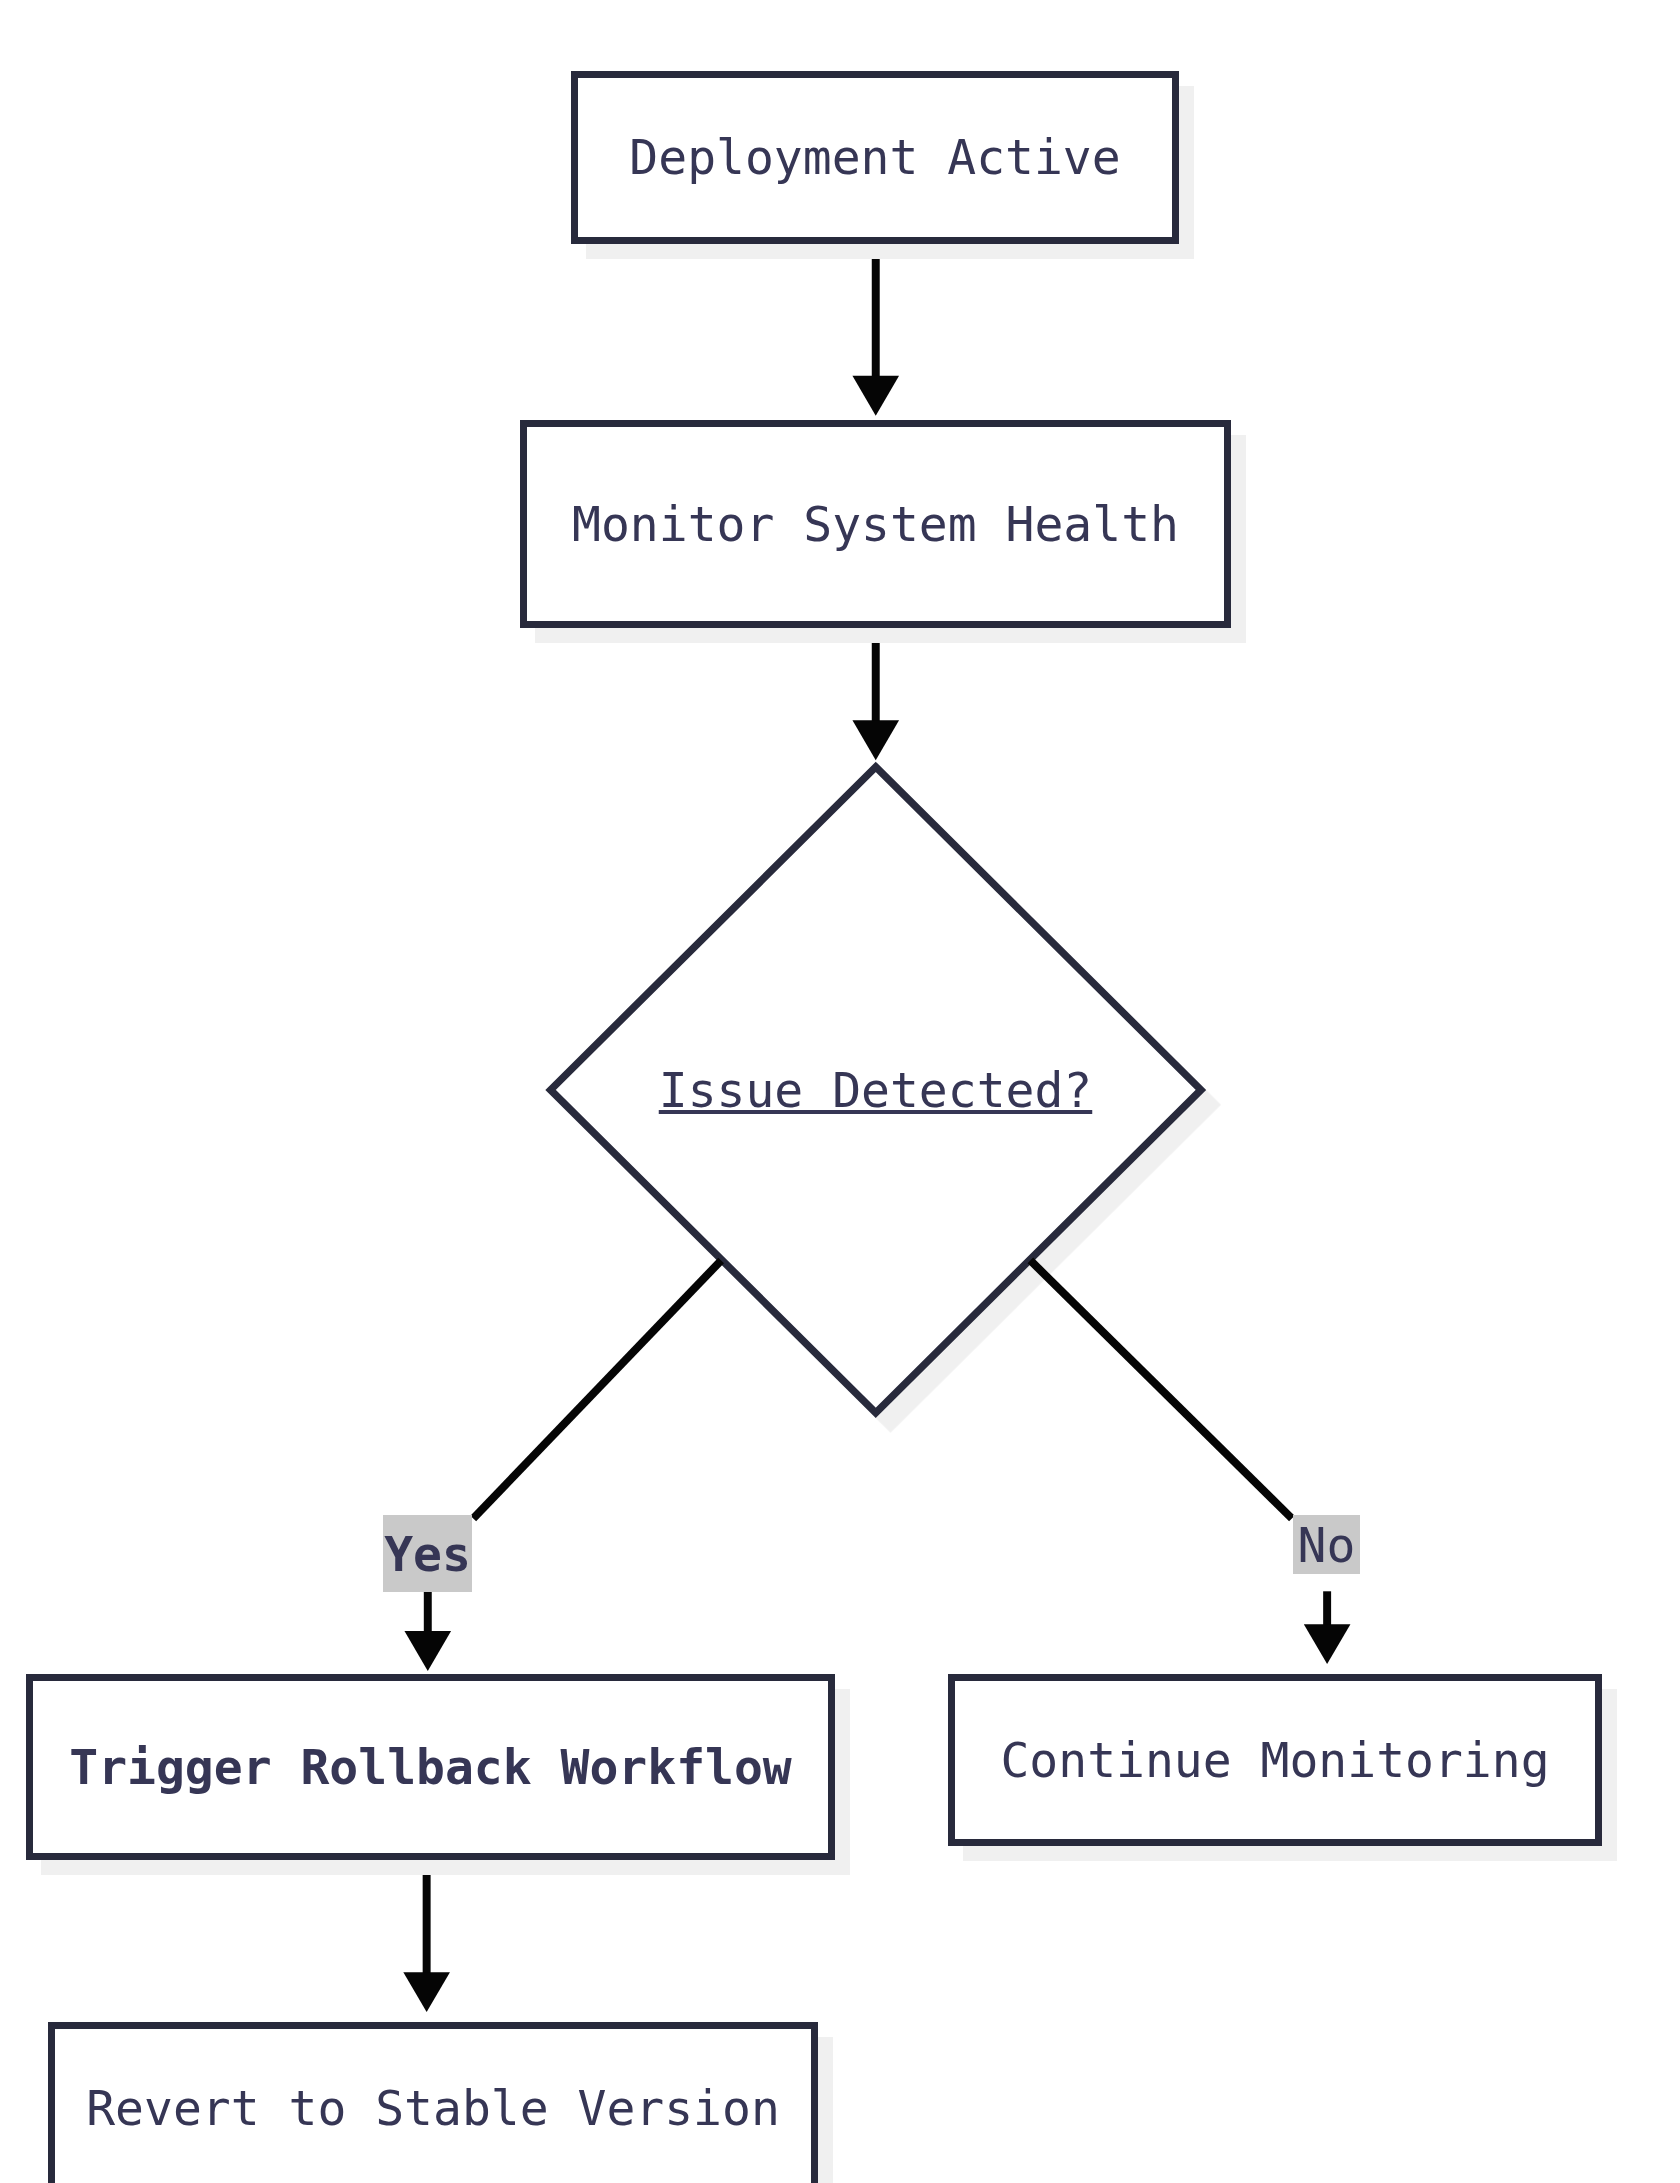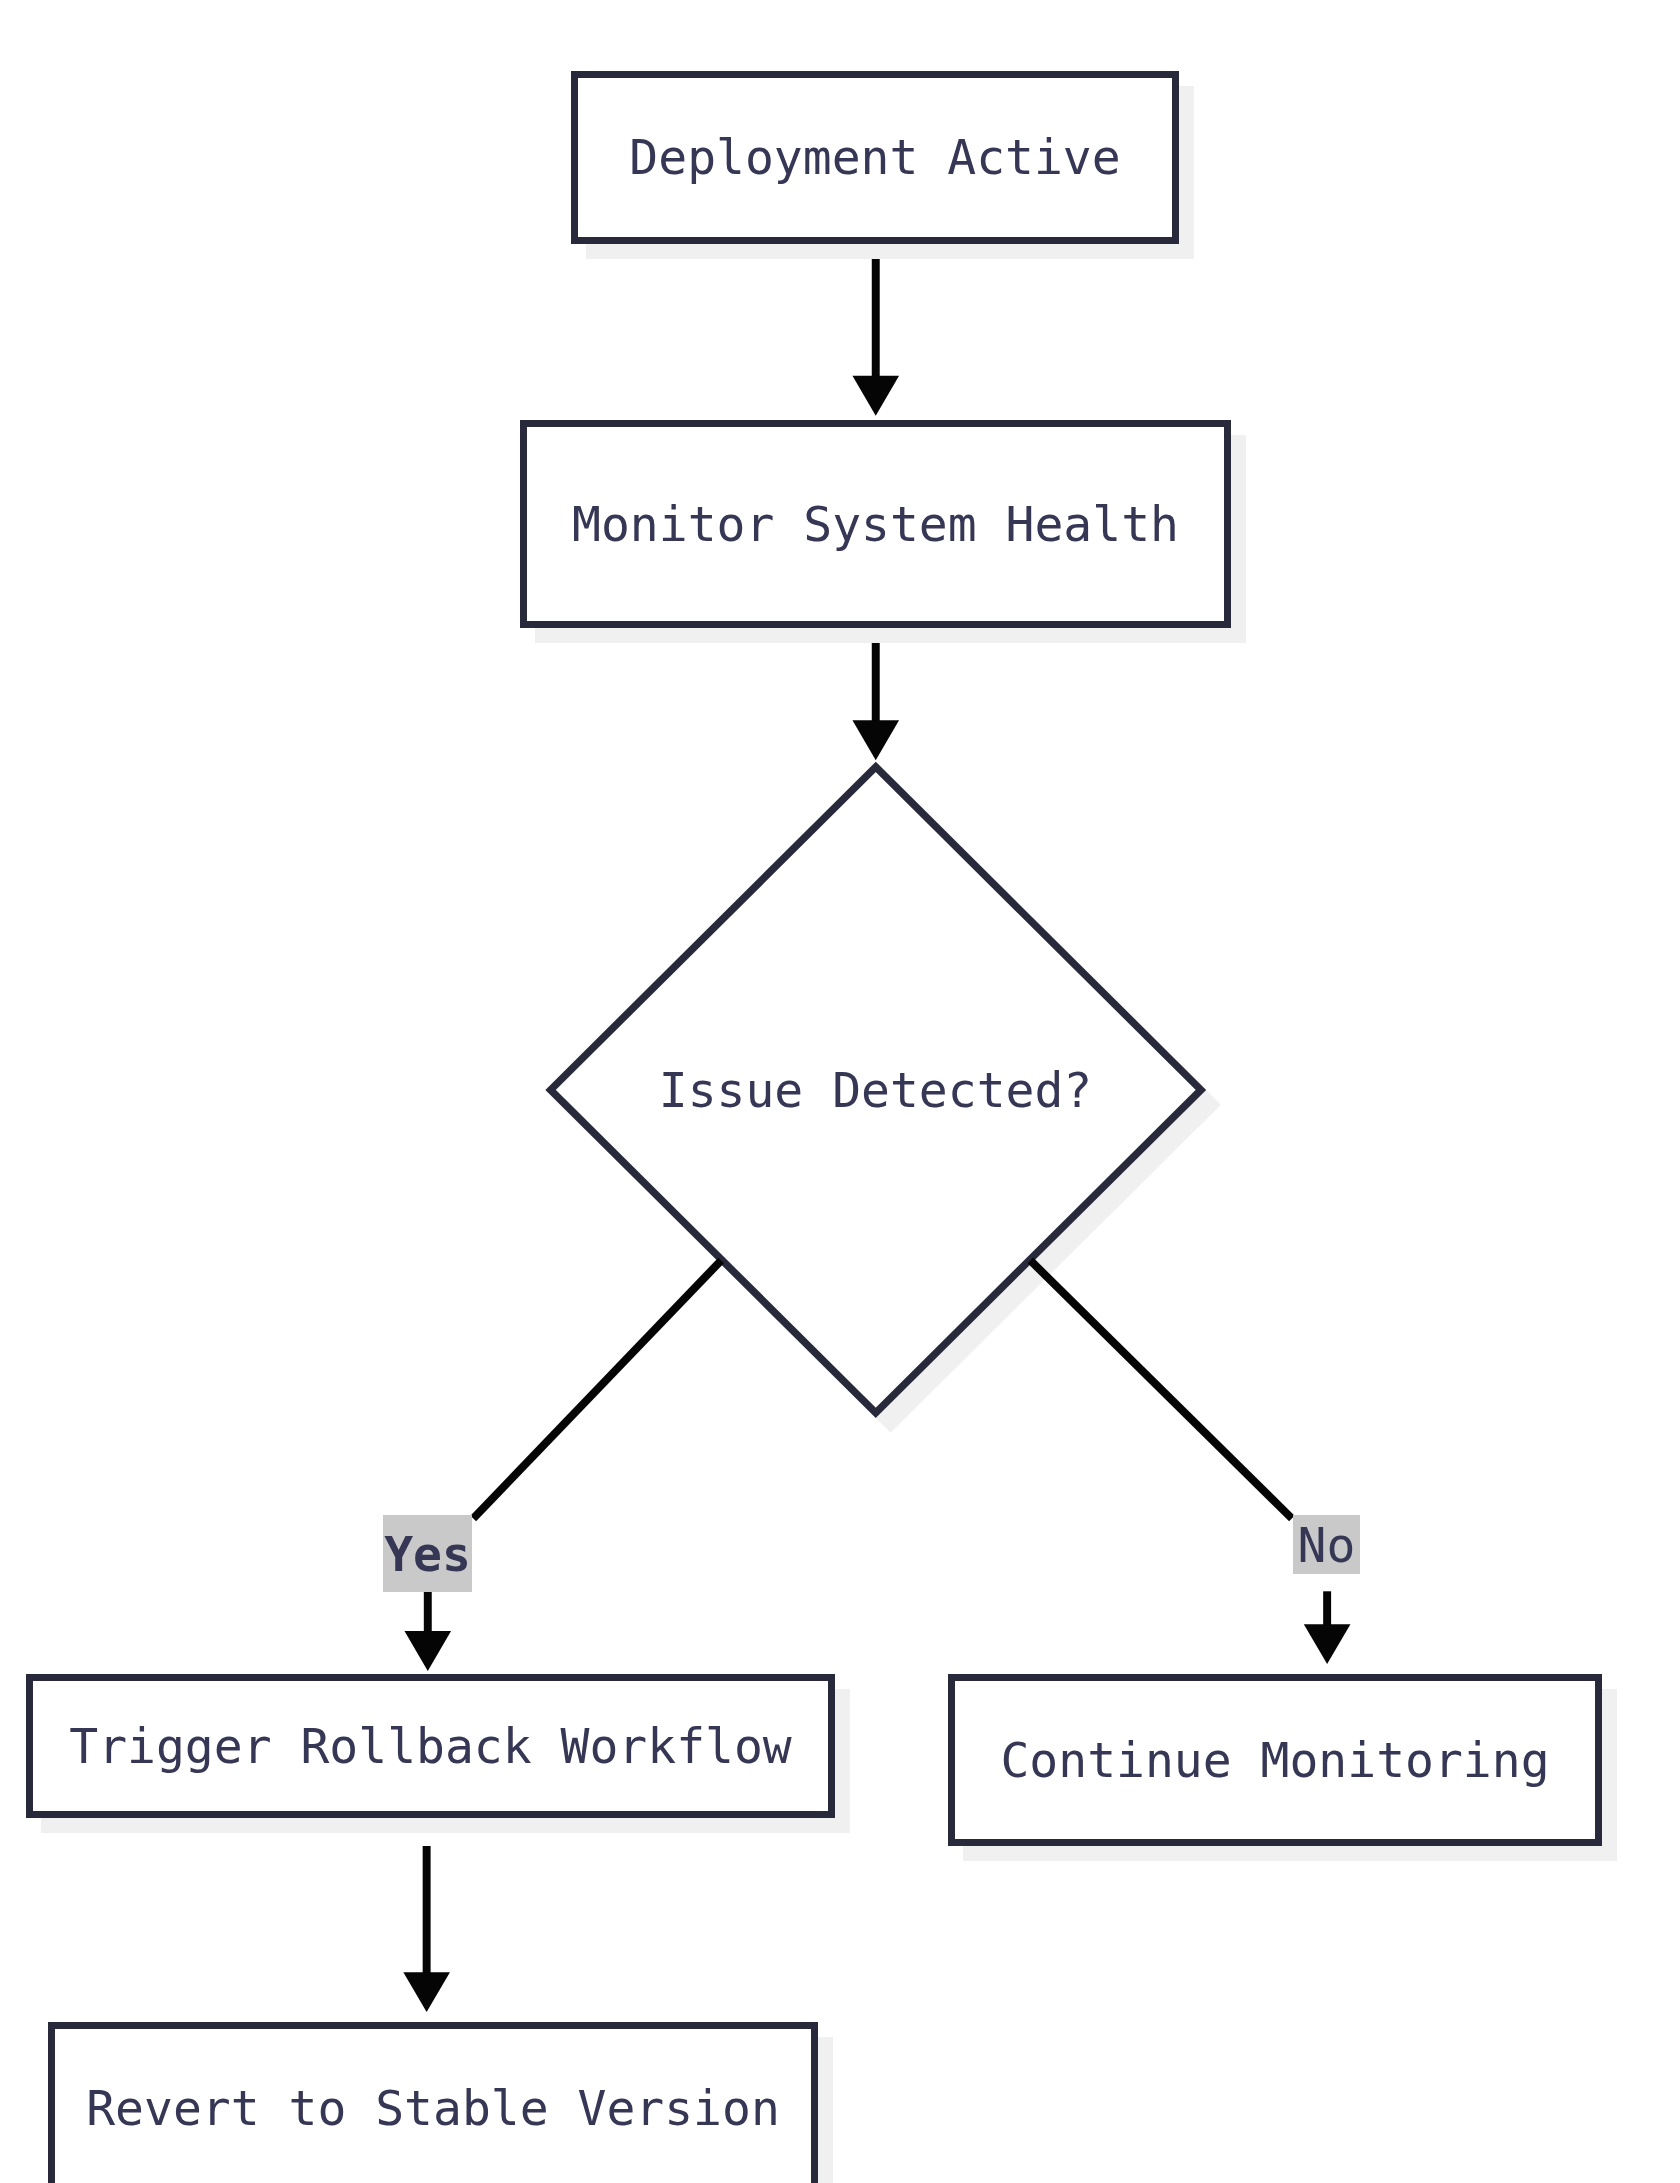--- a/index.html
+++ b/index.html
@@ -27,29 +27,30 @@
     border:7.4px solid var(--node-border);
     background:var(--background);
     box-shadow:15px 15px 0 0 var(--shadow);
     display:flex;align-items:center;justify-content:center;
     font-size:48px;line-height:1;
     color:var(--node-text);
     white-space:nowrap;
   }
   .node-deployment{left:571px;top:25.6px;width:608px;height:173px;}
   .node-monitor{left:520px;top:375px;width:711px;height:208px;}
-  .node-trigger{left:26px;top:1629px;width:809px;height:144px;}
+  .node-trigger{left:26px;top:1629px;width:809px;height:186px;font-weight:bold;}
   .node-continue{left:948px;top:1629px;width:654px;height:172px;}
   .node-revert{left:48px;top:1977px;width:770px;height:171px;}
   .diamond-label{
     position:absolute;left:591px;top:1017px;width:569px;
     text-align:center;
     font-size:48px;line-height:57px;
     color:var(--node-text);
     white-space:nowrap;
+    text-decoration:underline;
   }
   .edge-label{
     position:absolute;
     background:var(--label-bg);
     color:var(--node-text);
     font-size:48px;
     display:flex;align-items:center;justify-content:center;
     white-space:nowrap;
   }
   .edge-label-yes{left:383px;top:1470px;width:89px;height:77px;font-weight:bold;}

